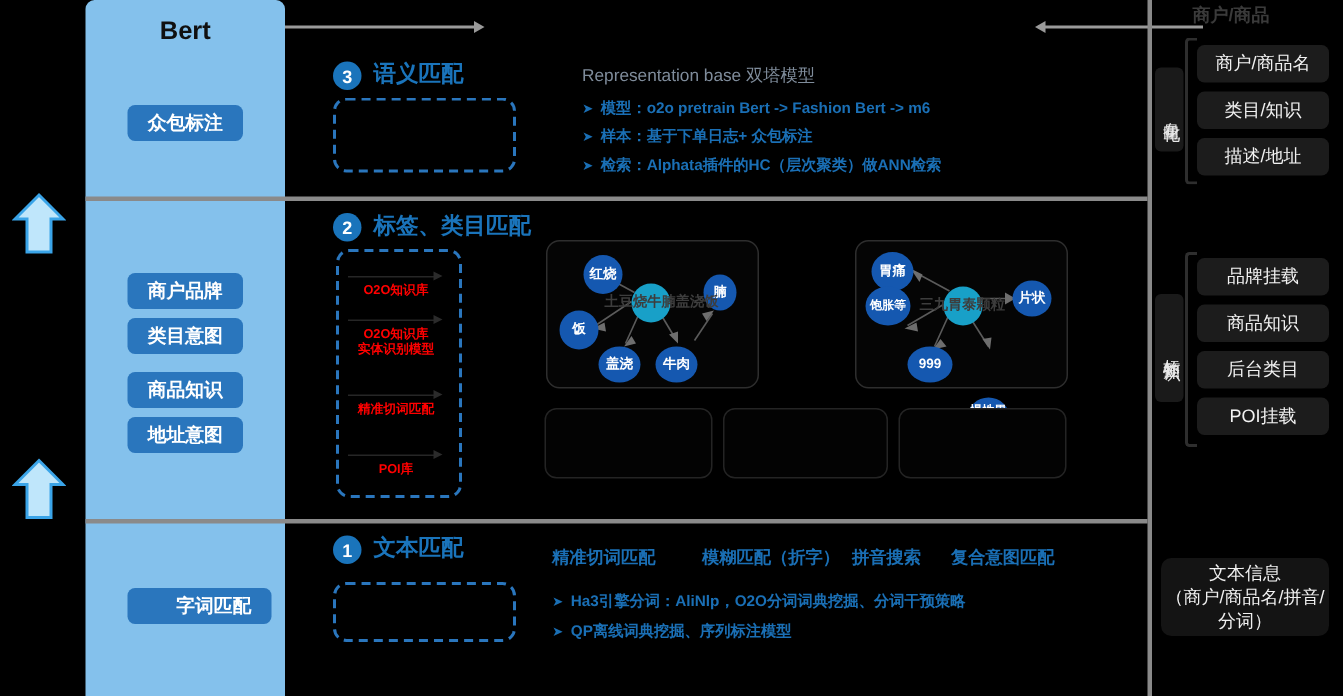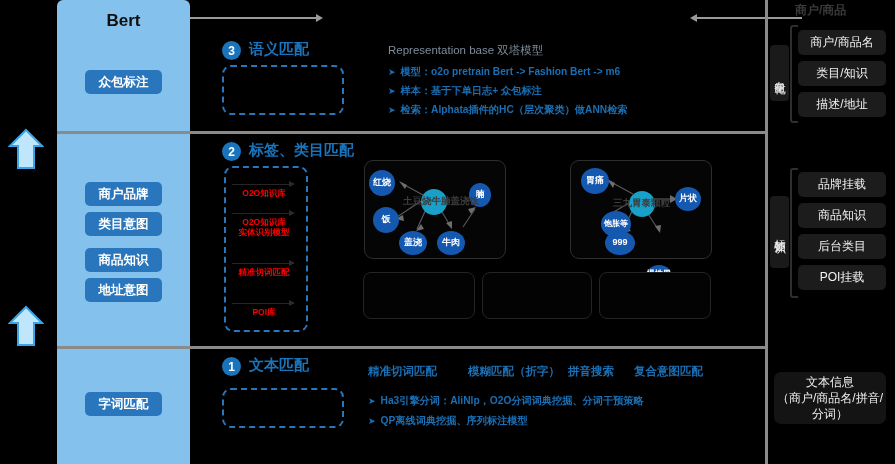--- a/index.html
+++ b/index.html
@@ -15,21 +15,21 @@
   .query-title{left:57px;top:6px;width:133px;height:30px;color:#101010;font-size:17px;font-weight:bold;}
   .qdiv{left:57px;width:133px;height:3px;background:#8a8a8a;}
   .qdiv.d1{top:131px;}
   .qdiv.d2{top:346px;}
   .pill{background:#2a76bd;color:#fff;border-radius:5px;font-size:12.5px;font-weight:bold;height:24px;}
   .pill.q1{left:85px;top:70px;width:77px;}
   .pill.q2{left:85px;top:182px;width:77px;}
   .pill.q3{left:85px;top:212px;width:77px;}
   .pill.q4{left:85px;top:248px;width:77px;}
   .pill.q5{left:85px;top:278px;width:77px;}
-  .pill.q6{left:85px;top:392px;width:77px;}
+  .pill.q6{left:85px;top:392px;width:77px;padding-left:19px;}
 
   
   .uparrow{width:36px;height:42px;}
   .uparrow svg{display:block;}
   .ua1{left:8px;top:128px;}
   .ua2{left:8px;top:305px;}
 
   
   .hdiv{background:#8a8a8a;height:3px;}
   .hdiv.h1{left:190px;top:131px;width:575px;}
@@ -170,21 +170,21 @@
         <line x1="98" y1="66" x2="110" y2="48"></line>
       </g>
       <g fill="#6e6e6e">
         <polygon points="34,20 42,24 40,28"></polygon>
         <polygon points="30,58 38,54 39,60"></polygon>
         <polygon points="51,70 56,63 59,68"></polygon>
         <polygon points="87,68 81,62 87,60"></polygon>
         <polygon points="111,46 106,53 103,48"></polygon>
       </g>
     </svg>
-    <div class="node" style="left:4px;top:9px;width:26px;height:26px;">红烧</div>
+    <div class="node" style="left:24px;top:9px;width:26px;height:26px;">红烧</div>
     <div class="node" style="left:8px;top:46px;width:26px;height:26px;">饭</div>
     <div class="node" style="left:34px;top:70px;width:28px;height:24px;border-radius:50%;">盖浇</div>
     <div class="node" style="left:72px;top:70px;width:28px;height:24px;border-radius:50%;">牛肉</div>
     <div class="node" style="left:104px;top:22px;width:22px;height:24px;border-radius:50%;">腩</div>
     <div class="node ctr" style="left:56px;top:28px;width:26px;height:26px;"></div>
     <div class="gcap" style="left:38px;top:34px;">土豆烧牛腩盖浇饭</div>
   </div>
 
   <div class="abs gpanel" style="left:570px;top:160px;width:140px;height:97px;">
     <svg width="140" height="97" viewBox="0 0 140 97" style="position:absolute;left:0;top:0;">
@@ -197,21 +197,21 @@
       </g>
       <g fill="#6e6e6e">
         <polygon points="36,18 44,22 42,27"></polygon>
         <polygon points="32,58 40,54 41,60"></polygon>
         <polygon points="51,72 56,65 60,70"></polygon>
         <polygon points="89,72 84,65 90,64"></polygon>
         <polygon points="106,38 99,34 99,42"></polygon>
       </g>
     </svg>
     <div class="node" style="left:10px;top:7px;width:28px;height:26px;">胃痛</div>
-    <div class="node" style="left:6px;top:50px;width:30px;height:26px;font-size:8px;margin-left:24px;">饱胀等</div>
+    <div class="node" style="left:6px;top:30px;width:30px;height:26px;font-size:8px;">饱胀等</div>
     <div class="node" style="left:34px;top:70px;width:30px;height:24px;border-radius:50%;">999</div>
     <div class="node" style="left:74px;top:68px;width:28px;height:27px;font-size:8px;margin-top:36px;">慢性胃炎</div>
     <div class="node" style="left:104px;top:26px;width:26px;height:24px;border-radius:50%;">片状</div>
     <div class="node ctr" style="left:58px;top:30px;width:26px;height:26px;"></div>
     <div class="gcap" style="left:42px;top:36px;">三九胃泰颗粒</div>
   </div>
 
   <div class="abs emptybox" style="left:363px;top:272px;width:110px;height:45px;"></div>
   <div class="abs emptybox" style="left:482px;top:272px;width:108px;height:45px;"></div>
   <div class="abs emptybox" style="left:599px;top:272px;width:110px;height:45px;"></div>

